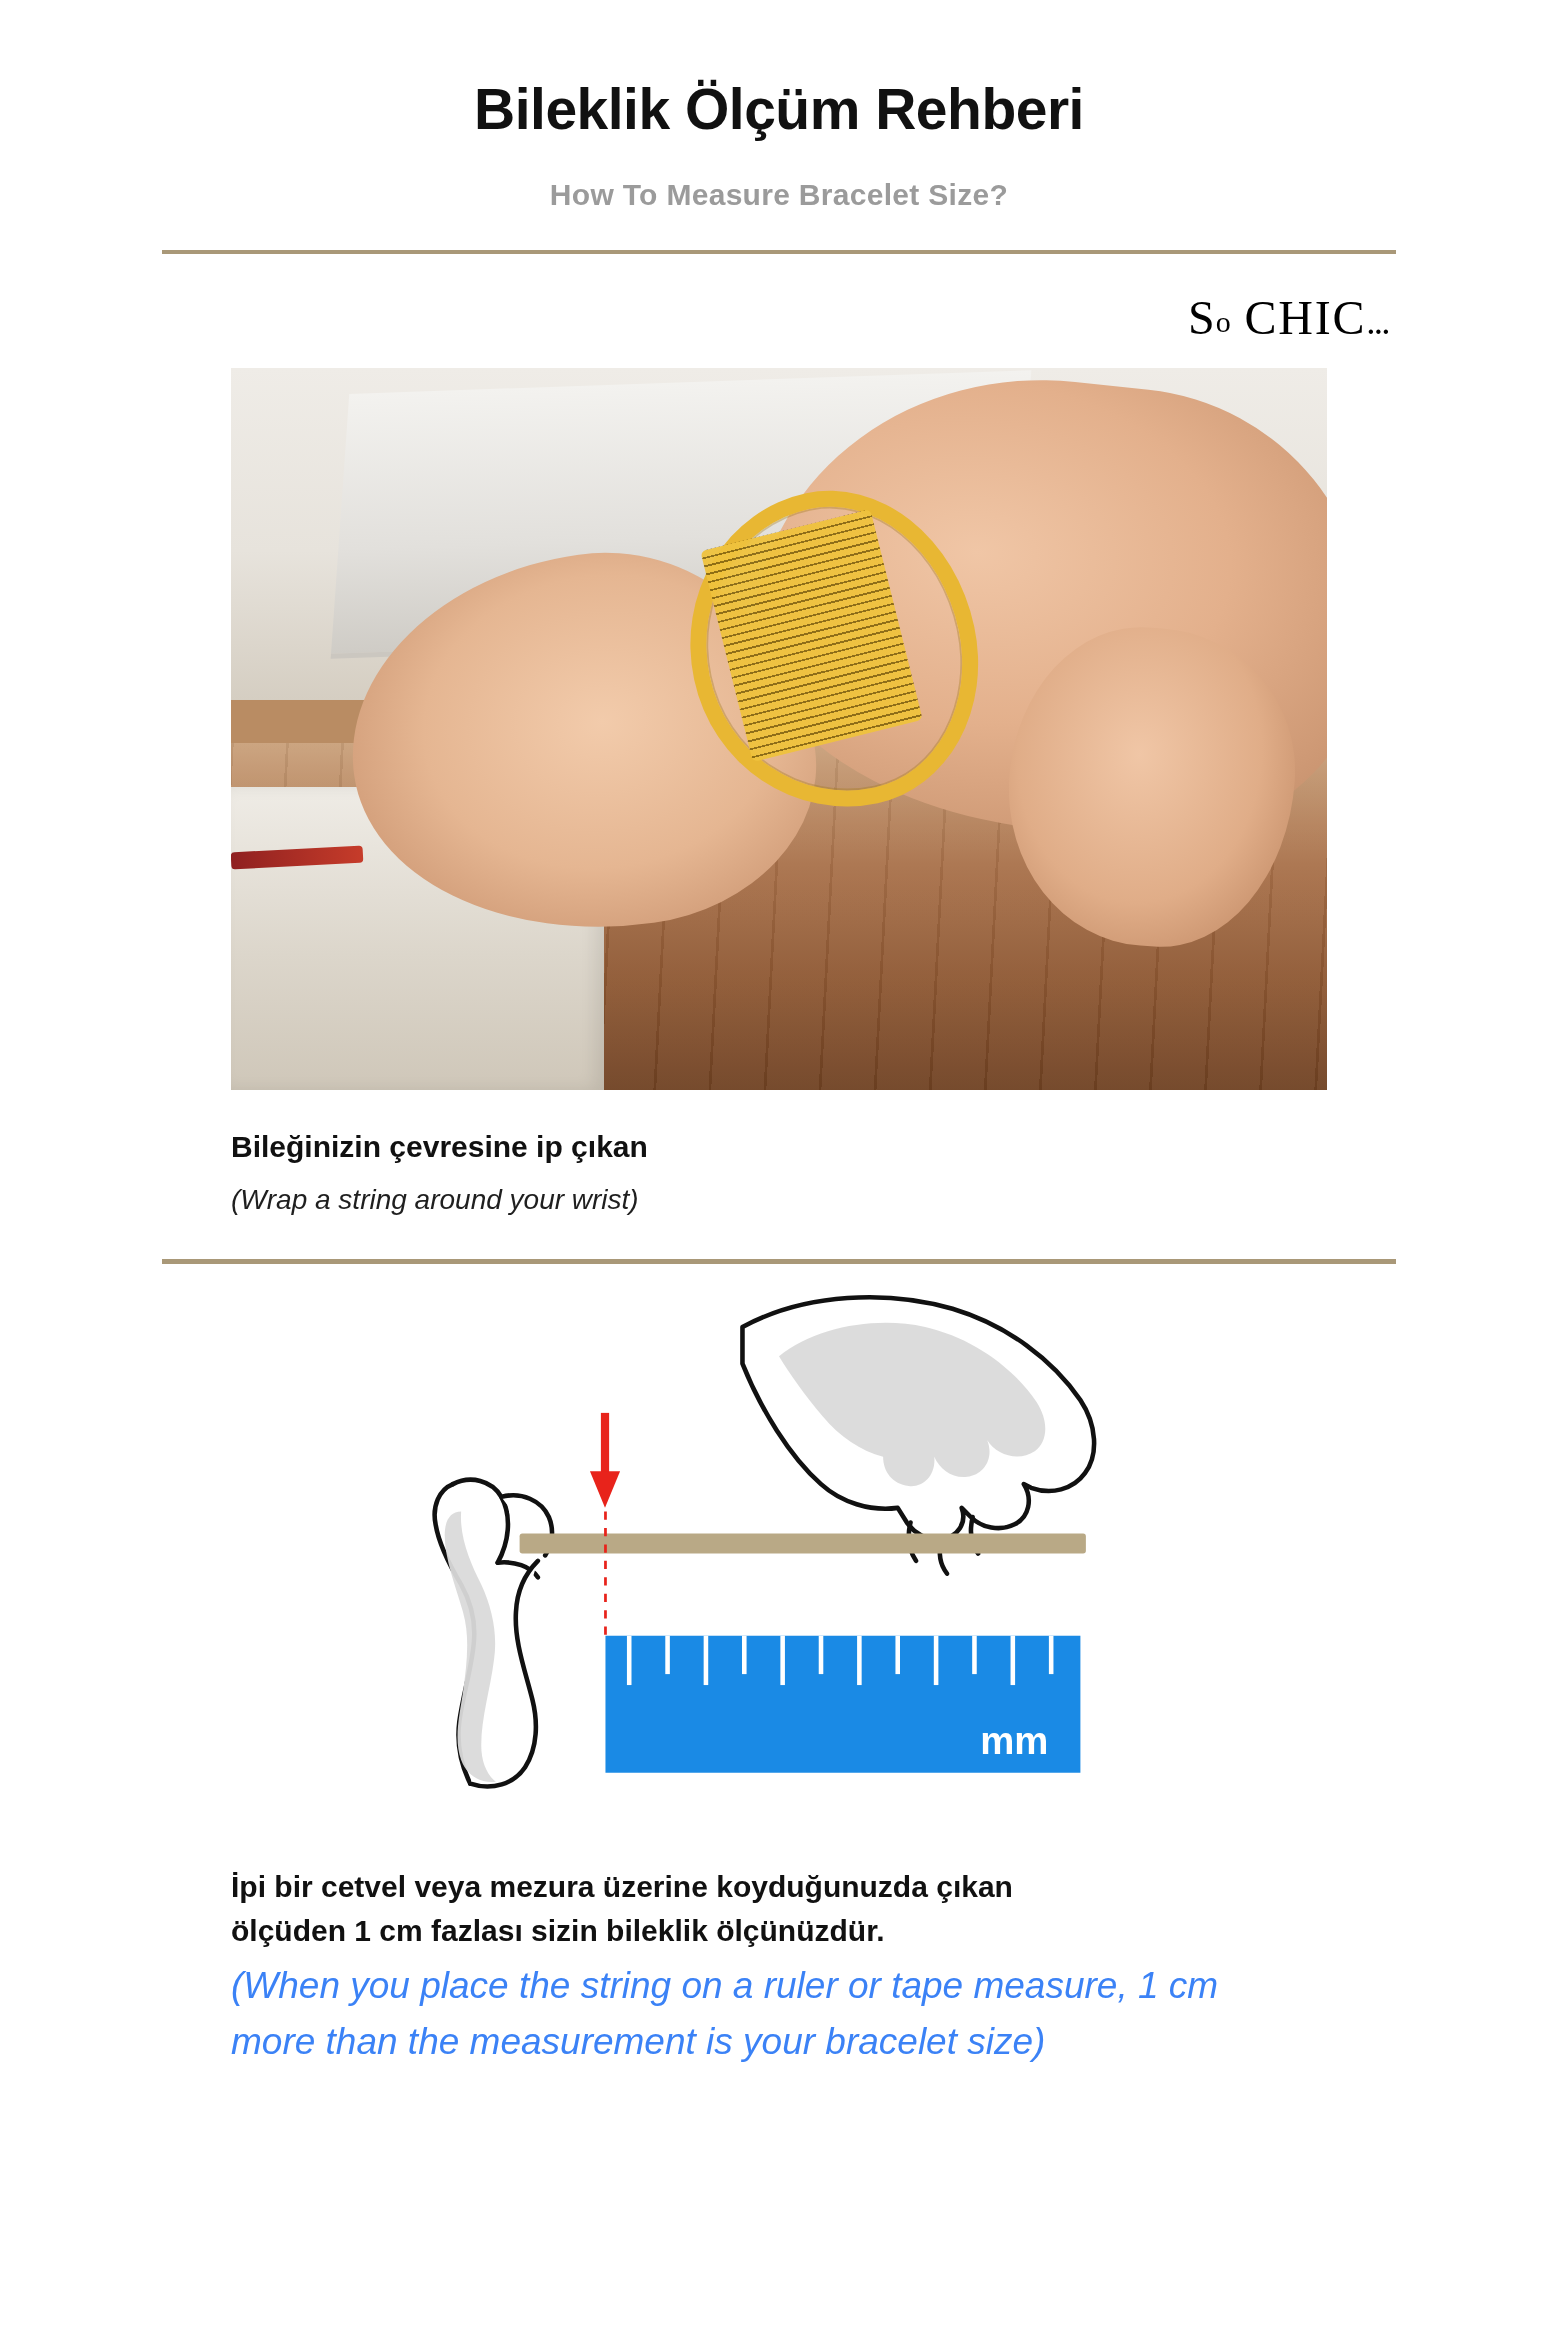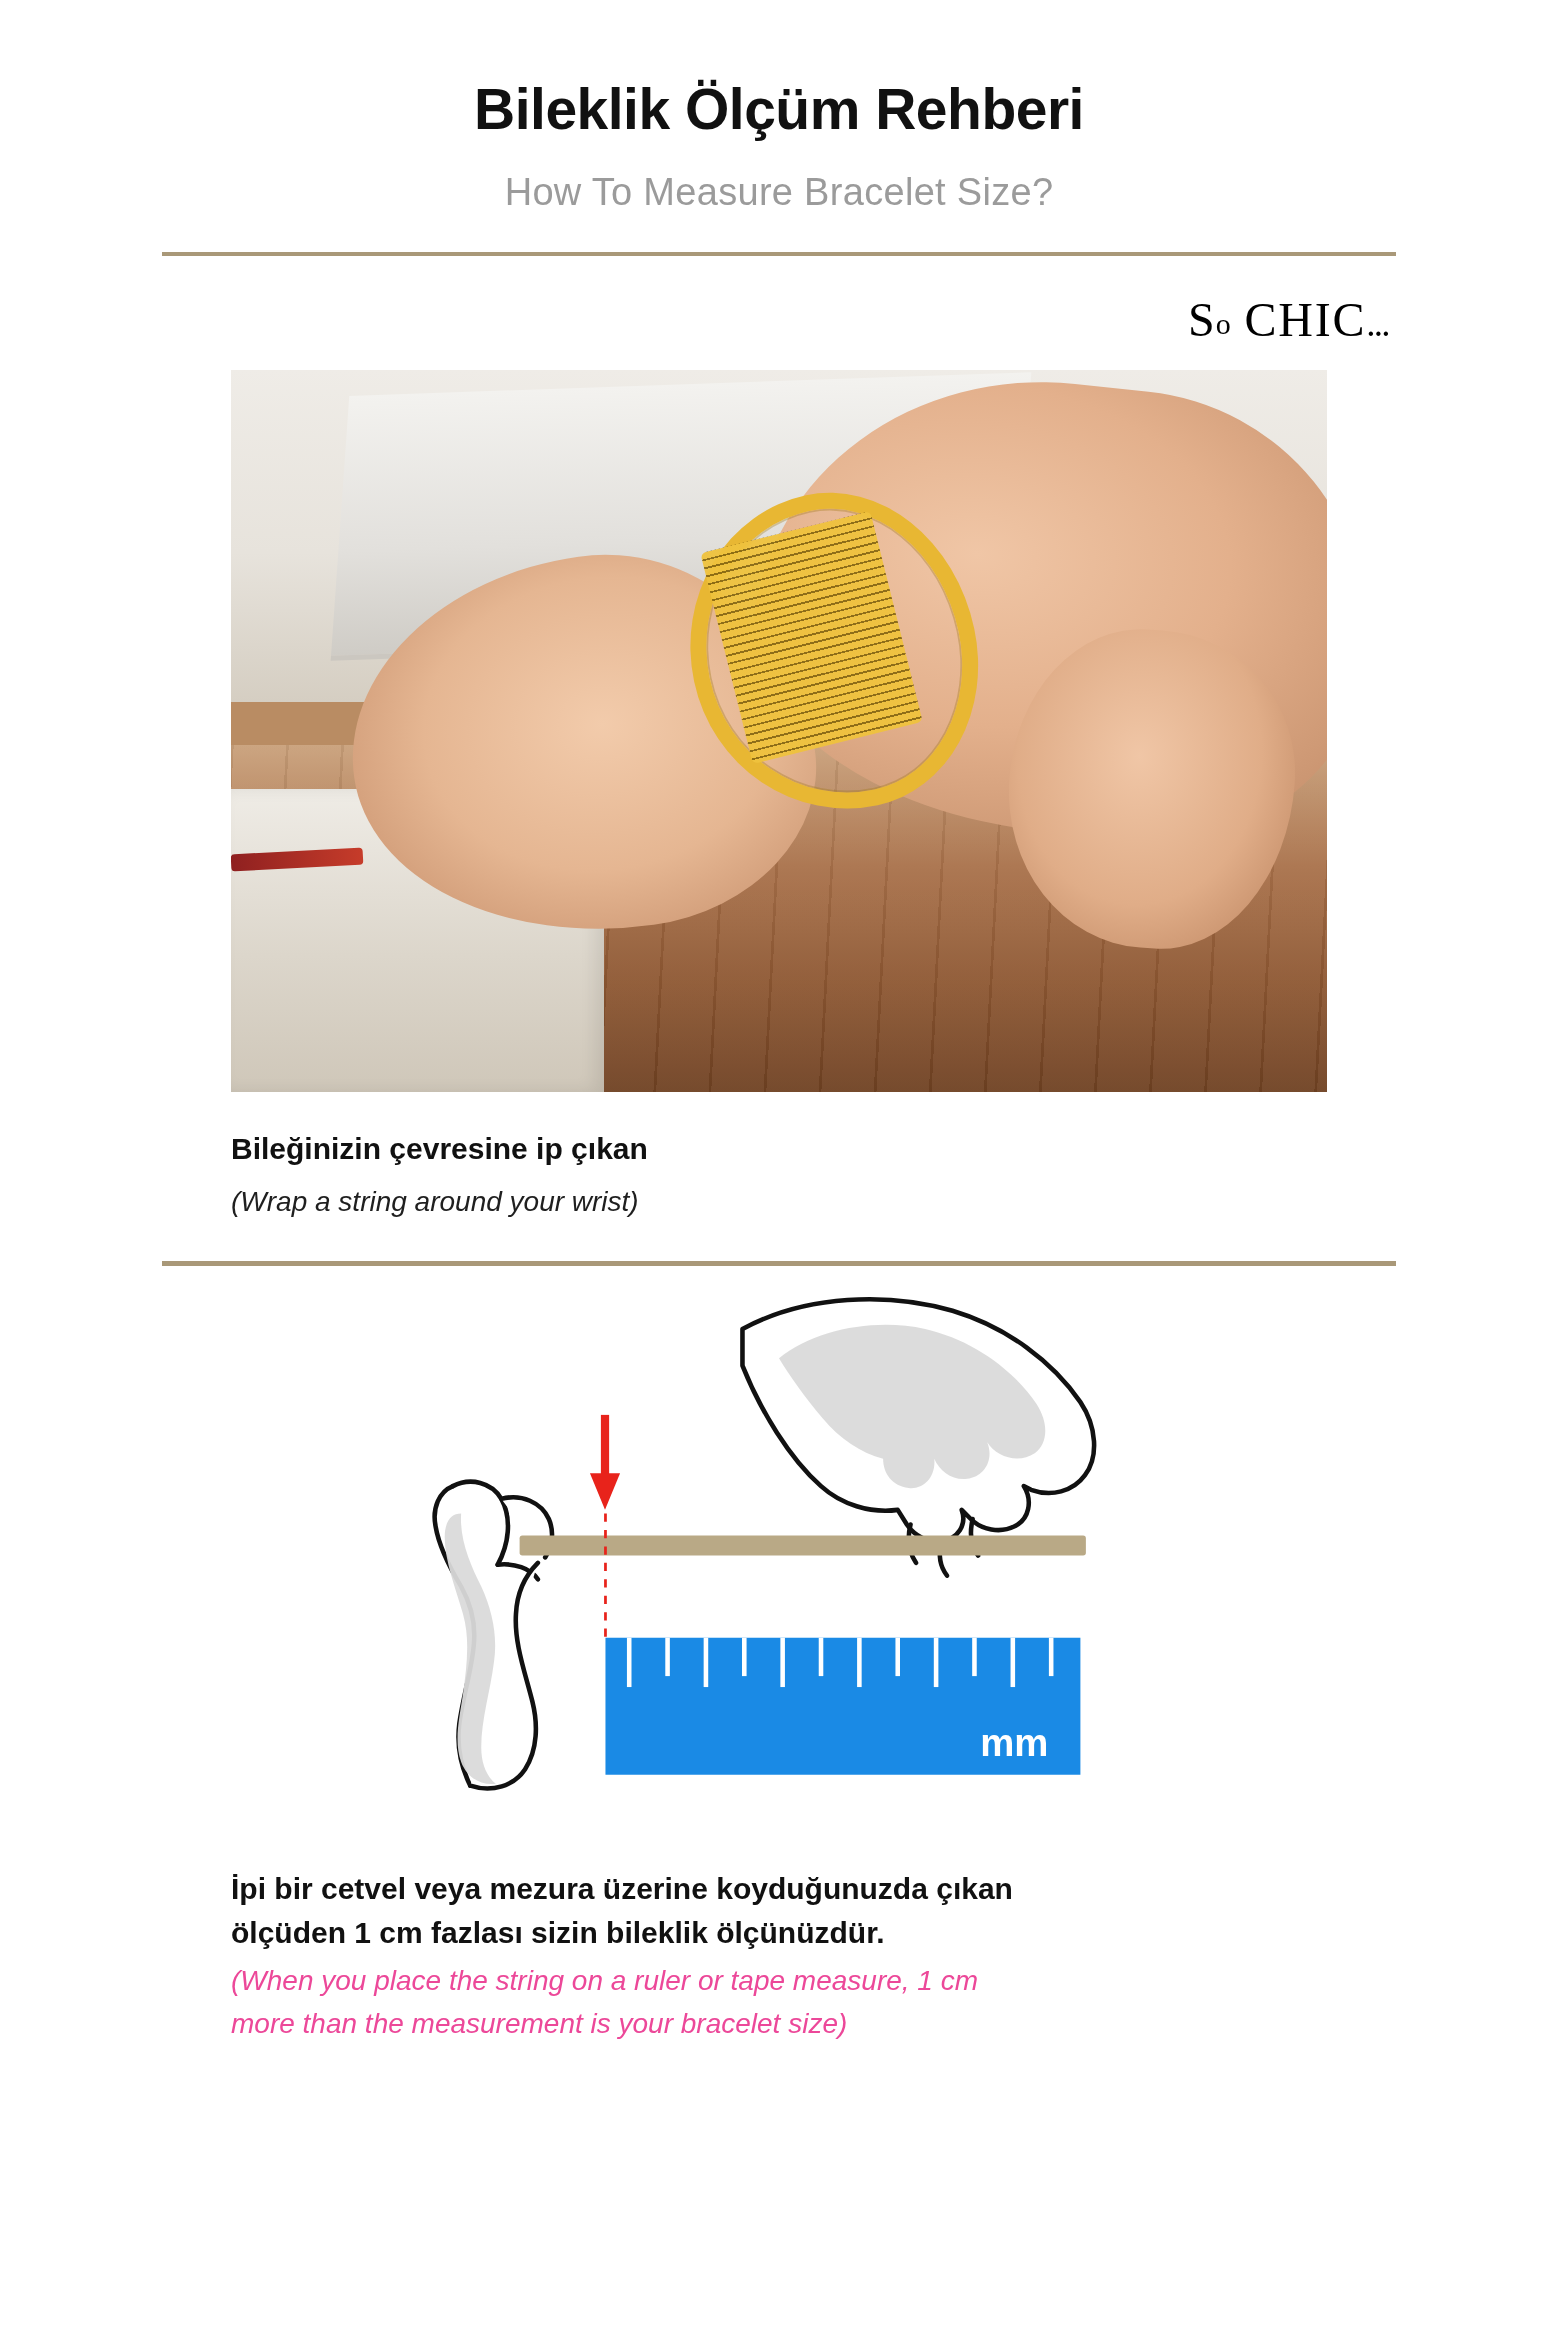--- a/index.html
+++ b/index.html
@@ -28,25 +28,25 @@
     font-size: 57px;
     font-weight: bold;
     letter-spacing: -0.5px;
     color: #111111;
     margin: 0;
     padding-top: 78px;
     line-height: 1.1;
   }
   .subtitle {
     text-align: center;
-    font-size: 38px;
-    font-weight: normal;
+    font-size: 30px;
+    font-weight: bold;
     color: #9b9b9b;
     letter-spacing: 0.3px;
-    margin: 5px;
+    margin: 12px;
     padding-top: 25.6px;
   }
   .rule-top {
     width: 1234px;
     height: 3.7px;
     background: #a99878;
     margin: 38px auto 0 auto;
   }
 
   
@@ -182,23 +182,23 @@
     height: 585px;
   }
 
   .cap2-bold {
     font-size: 30px;
     font-weight: bold;
     color: #111111;
     line-height: 1.45;
   }
   .cap2-ital {
-    font-size: 28px;
+    font-size: 37px;
     font-style: italic;
-    color: #ec4899;
+    color: #3b82f6;
     padding-top: 7.3px;
     line-height: 1.45;
   }
 </style>
 </head>
 <body>
 
 <div class="page">
 
   <h1 class="title">Bileklik Ölçüm Rehberi</h1>

